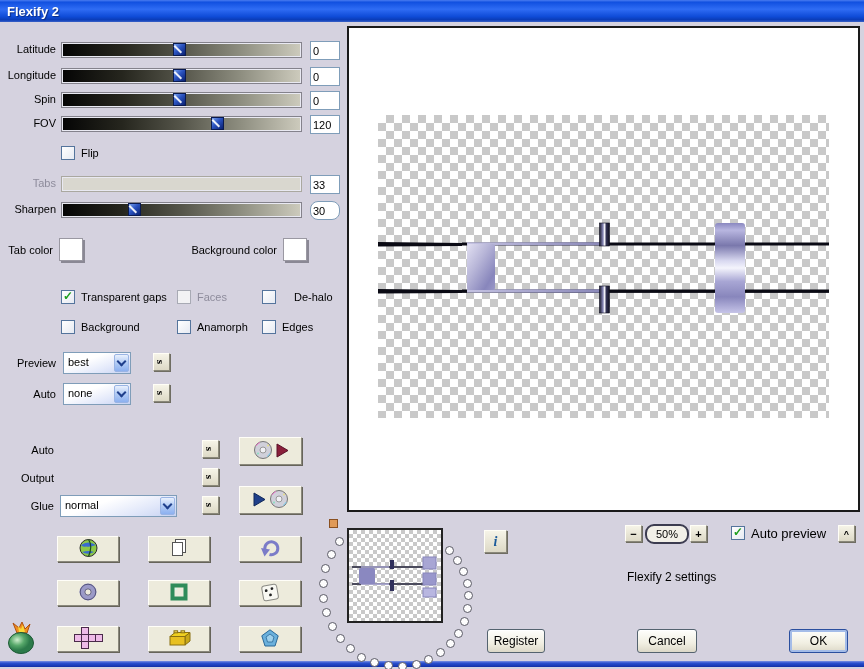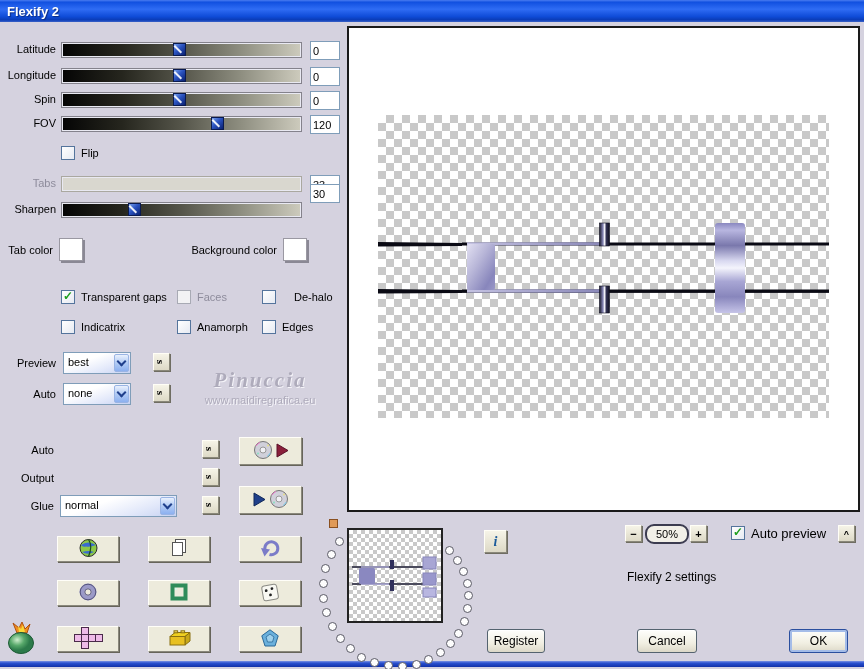--- a/index.html
+++ b/index.html
@@ -140,36 +140,36 @@
   <span class="lbl r dis" style="left:0;top:177px;width:56px">Tabs</span>
   <div class="track dis" style="left:62px;top:177px"></div>
   <input class="valbox" style="left: 310px; top: 175px;" value="33">
 
   <span class="lbl r" style="left:0;top:203px;width:56px">Sharpen</span>
   <div class="track" style="left:62px;top:203px">
     <span class="thumb" style="left:calc(30% - 6px)">
         <i></i>
       </span>
   </div>
-  <input class="valbox" style="left: 310px; top: 184px;" value="30">
+  <input class="valbox" style="left: 310px; top: 201px; border-radius: 8px;" value="30">
 
   <span class="lbl r" style="left:0;top:244px;width:53px">Tab color</span>
   <span class="swatch" style="left:59px;top:238px"></span>
   <span class="lbl r" style="left:180px;top:244px;width:97px">Background color</span>
   <span class="swatch" style="left:283px;top:238px"></span>
 
   <span class="cb checked" style="left:61px;top:290px"></span>
   <span class="lbl" style="left:81px;top:291px">Transparent gaps</span>
   <span class="cb dis" style="left:177px;top:290px"></span>
   <span class="lbl dis" style="left:197px;top:291px">Faces</span>
   <span class="cb" style="left:262px;top:290px"></span>
   <span class="lbl" style="left:294px;top:291px">De-halo</span>
 
   <span class="cb" style="left:61px;top:320px"></span>
-  <span class="lbl" style="left:81px;top:321px">Indicatrix</span>
+  <span class="lbl" style="left:81px;top:321px">Background</span>
   <span class="cb" style="left:177px;top:320px"></span>
   <span class="lbl" style="left:197px;top:321px">Anamorph</span>
   <span class="cb" style="left:262px;top:320px"></span>
   <span class="lbl" style="left:282px;top:321px">Edges</span>
 
   <span class="lbl r" style="left:0;top:357px;width:56px">Preview</span>
   <div class="dd" style="left:63px;top:352px;width:66px">
     <span class="dd-val">best</span>
     <span class="dd-arrow">
         <i class="chev"></i>
@@ -183,24 +183,20 @@
   <div class="dd" style="left:63px;top:383px;width:66px">
     <span class="dd-val">none</span>
     <span class="dd-arrow">
         <i class="chev"></i>
       </span>
   </div>
   <div class="sbtn" style="left:153px;top:384px">
     <span class="rot">s</span>
   </div>
 
-  <div class="wm">
-    <div class="l1">Pinuccia</div>
-    <div class="l2">www.maidiregrafica.eu</div>
-  </div>
 
   <span class="lbl r" style="left:0;top:444px;width:54px">Auto</span>
   <div class="sbtn" style="left:202px;top:440px">
     <span class="rot">s</span>
   </div>
   <div class="ibtn" style="left:239px;top:437px;width:61px;height:26px">
     <span><svg width="20" height="20" viewBox="0 0 20 20">
           <circle cx="10" cy="10" r="8.5" fill="#d0d0da" stroke="#777"></circle>
           <circle cx="10" cy="10" r="3" fill="#f0f0f4" stroke="#999"></circle>
           <path d="M3 6 A8 8 0 0 1 7 2.5" stroke="#e878c8" fill="none"></path>

